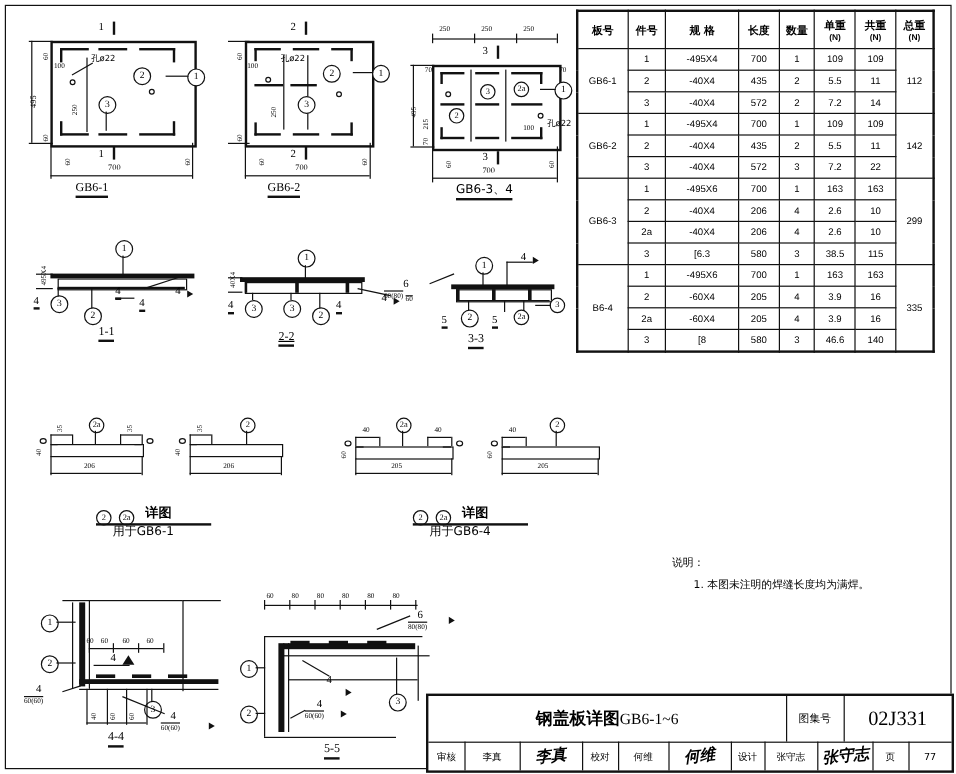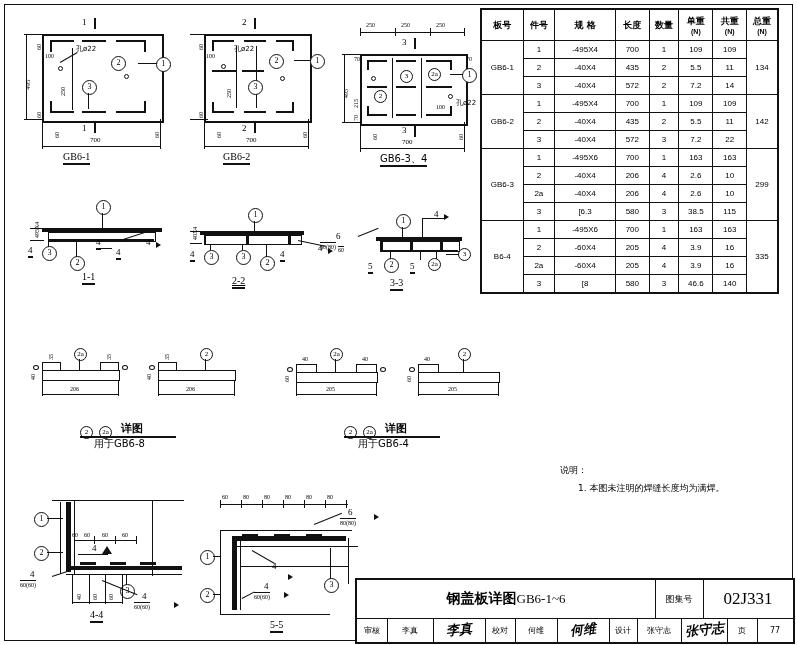--- a/index.html
+++ b/index.html
@@ -392,21 +392,21 @@
     <div class="ln v1px" style="left:140px;top:44px;height:16px;"></div>
     <div class="ln v1px" style="left:216px;top:44px;height:16px;"></div>
 
     <div class="abs" style="left:62px;top:84px;width:110px;">
       <div class="abs" style="left:0px;top:0px;">
         <span class="bal sm" style="position:relative;display:inline-block;">2</span>
         <span class="bal sm" style="position:relative;display:inline-block;margin-left:2px;">2a</span>
         <span class="cjk" style="font-size:11px;font-weight:bold;margin-left:5px;vertical-align:2px;">详图</span>
       </div>
       <div class="ln h2px" style="left:0px;top:16px;width:96px;"></div>
-      <div class="txt cjk" style="left:14px;top:19px;font-size:10px;">用于GB6-8</div>
+      <div class="txt cjk" style="left:14px;top:19px;font-size:10px;">用于GB6-1</div>
     </div>
   </div>
 
   <div class="abs" style="left:262px;top:336px;width:255px;height:110px;">
     <div class="txt txt6" style="left:40px;top:20px;">40</div>
     <div class="ln h1px" style="left:34px;top:28px;width:20px;"></div>
     <div class="ln v1px" style="left:34px;top:28px;height:8px;"></div>
     <div class="ln v1px" style="left:54px;top:28px;height:8px;"></div>
     <div class="txt txt6" style="left:100px;top:20px;">40</div>
     <div class="ln h1px" style="left:94px;top:28px;width:20px;"></div>
@@ -607,21 +607,21 @@
       <tbody>
 
         <tr>
           <td class="grp" rowspan="3">GB6-1</td>
           <td>1</td>
           <td>-495X4</td>
           <td>700</td>
           <td>1</td>
           <td>109</td>
           <td>109</td>
-          <td class="grp" rowspan="3">134</td>
+          <td class="grp" rowspan="3">112</td>
         </tr>
         <tr>
           <td>2</td>
           <td>-40X4</td>
           <td>435</td>
           <td>2</td>
           <td>5.5</td>
           <td>11</td>
         </tr>
         <tr>

